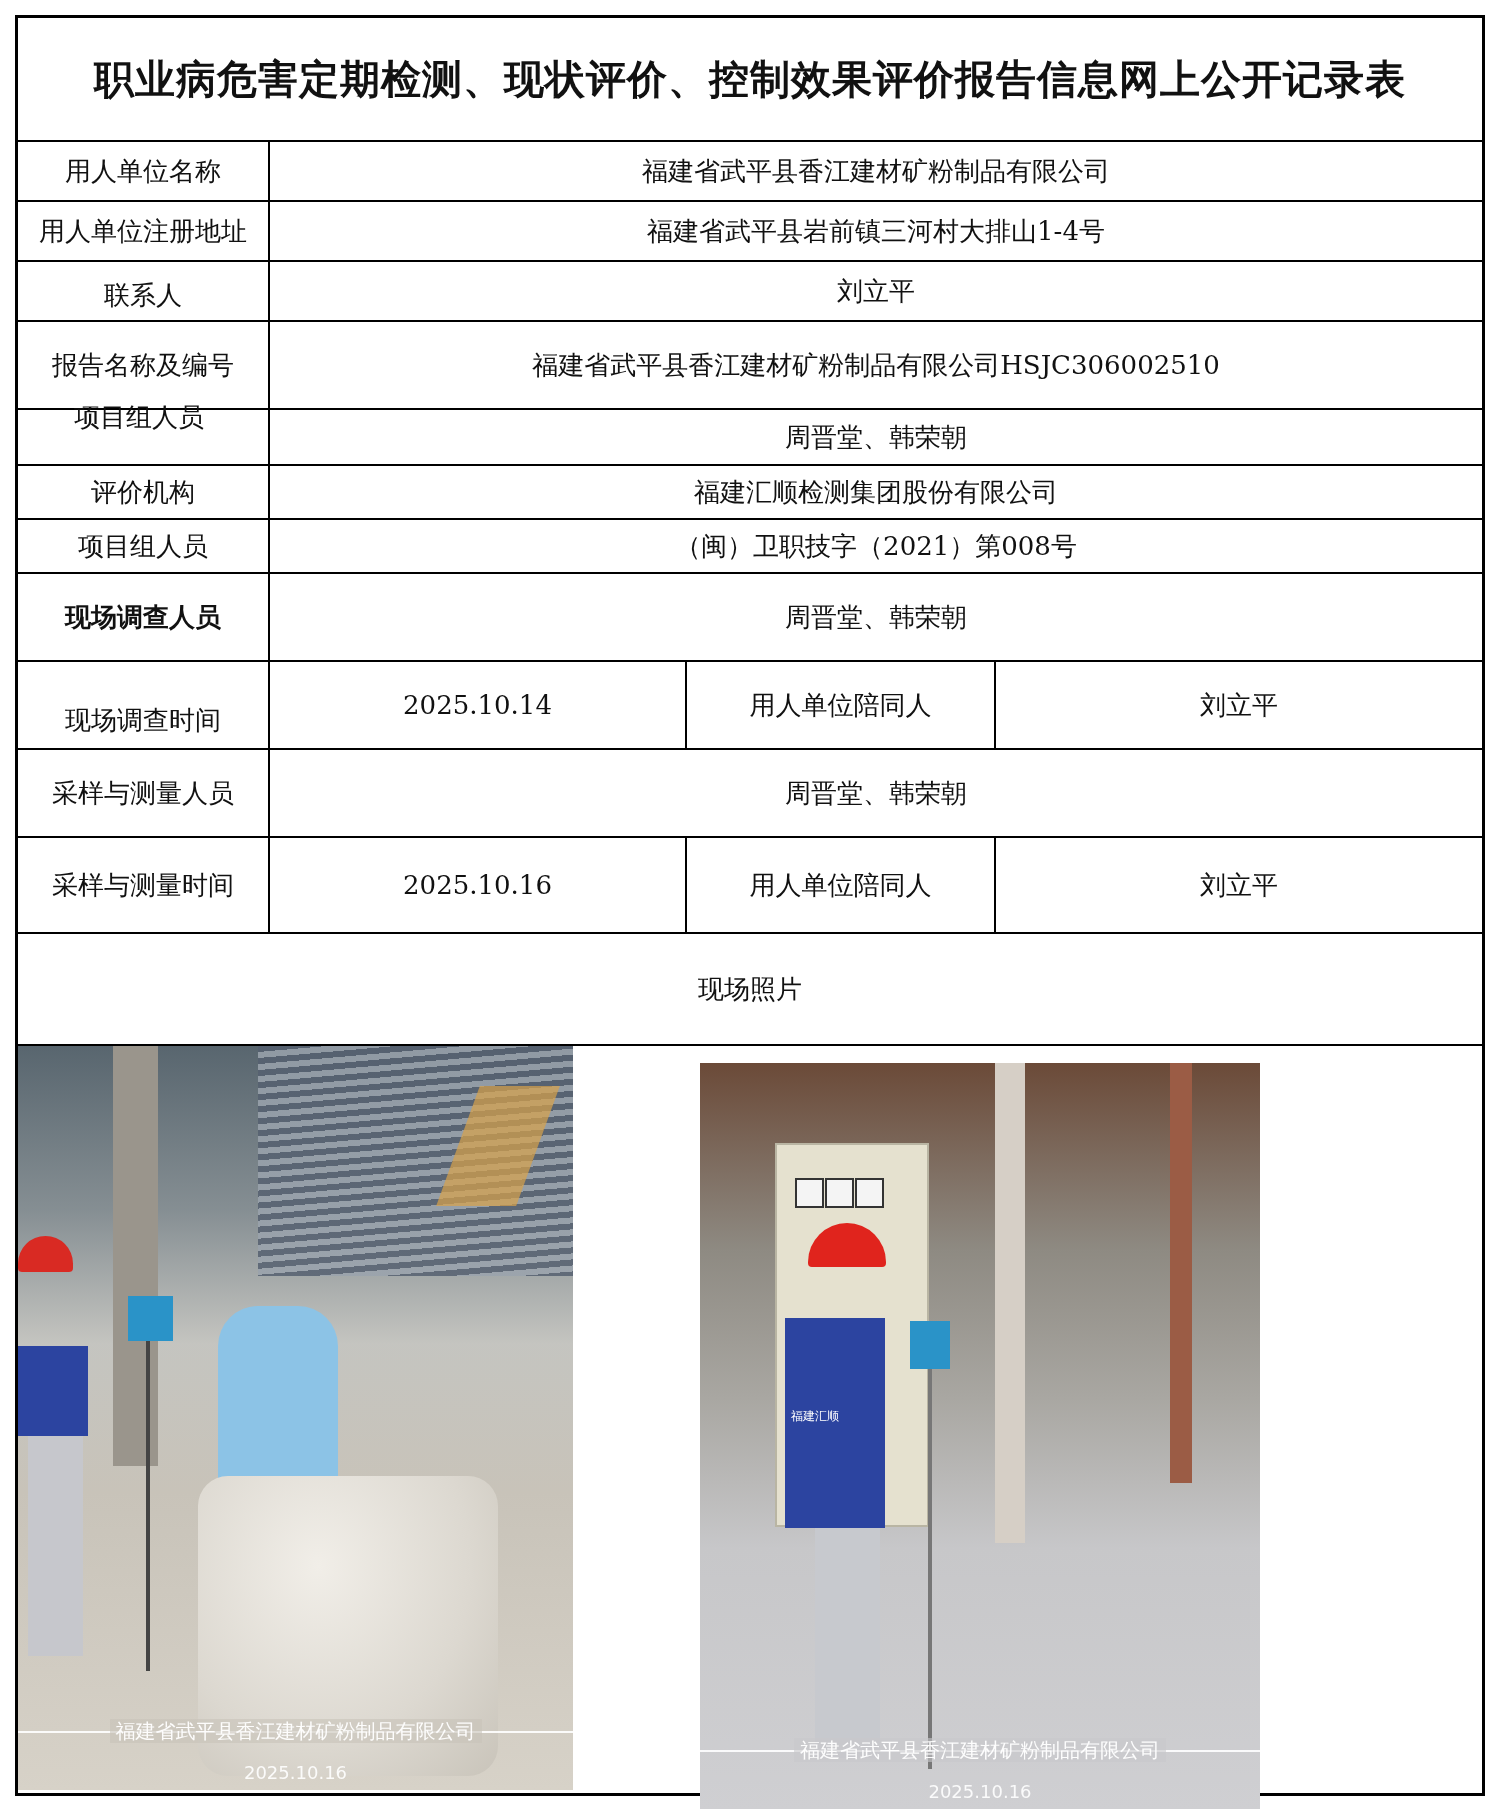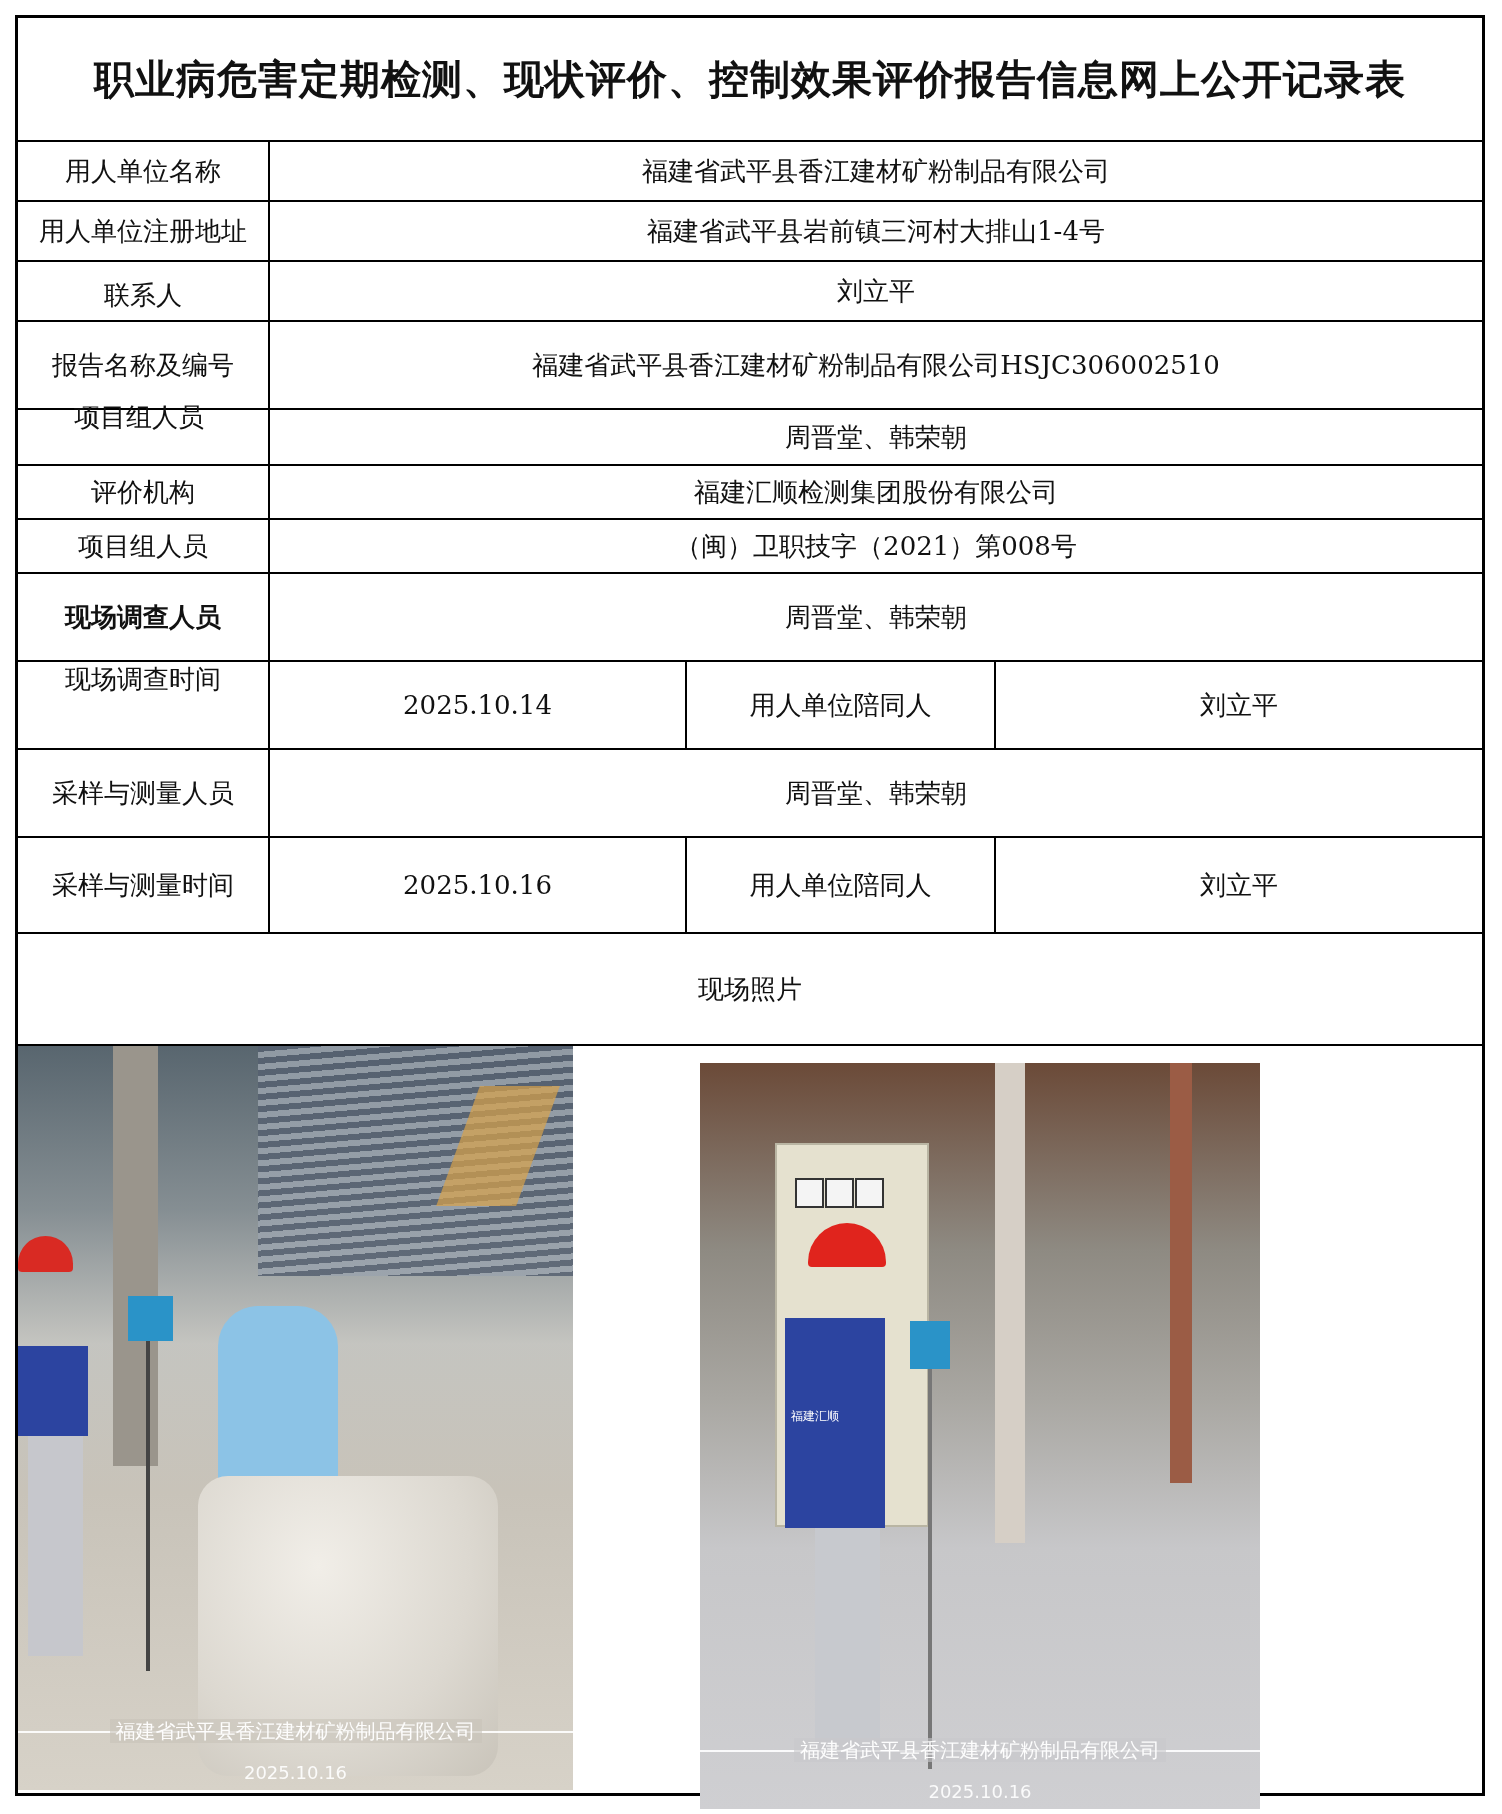--- a/index.html
+++ b/index.html
@@ -50,21 +50,21 @@
   <div class="hline" style="top:500px;width:1464px;"></div>
 
   <div class="cell" style="left:0;top:502px;width:250px;height:52px;">项目组人员</div>
   <div class="cell" style="left:252px;top:502px;width:1212px;height:52px;">（闽）卫职技字（2021）第008号</div>
   <div class="hline" style="top:554px;width:1464px;"></div>
 
   <div class="cell" style="left:0;top:556px;width:250px;height:86px;font-weight:bold;">现场调查人员</div>
   <div class="cell" style="left:252px;top:556px;width:1212px;height:86px;">周晋堂、韩荣朝</div>
   <div class="hline" style="top:642px;width:1464px;"></div>
 
-  <div class="cell" style="left:0;top:614px;width:250px;height:94px;font-family:Liberation Mono, monospace;">现场调查时间</div>
+  <div class="cell" style="left:0;top:655px;width:250px;height:94px;font-family:Liberation Mono, monospace;">现场调查时间</div>
   <div class="cell" style="left:252px;top:644px;width:415px;height:86px;">2025.10.14</div>
   <div class="vline" style="left:667px;top:642px;height:88px;"></div>
   <div class="cell" style="left:669px;top:644px;width:307px;height:86px;">用人单位陪同人</div>
   <div class="vline" style="left:976px;top:642px;height:88px;"></div>
   <div class="cell" style="left:978px;top:644px;width:486px;height:86px;">刘立平</div>
   <div class="hline" style="top:730px;width:1464px;"></div>
 
   <div class="cell" style="left:0;top:732px;width:250px;height:86px;">采样与测量人员</div>
   <div class="cell" style="left:252px;top:732px;width:1212px;height:86px;">周晋堂、韩荣朝</div>
   <div class="hline" style="top:818px;width:1464px;"></div>

